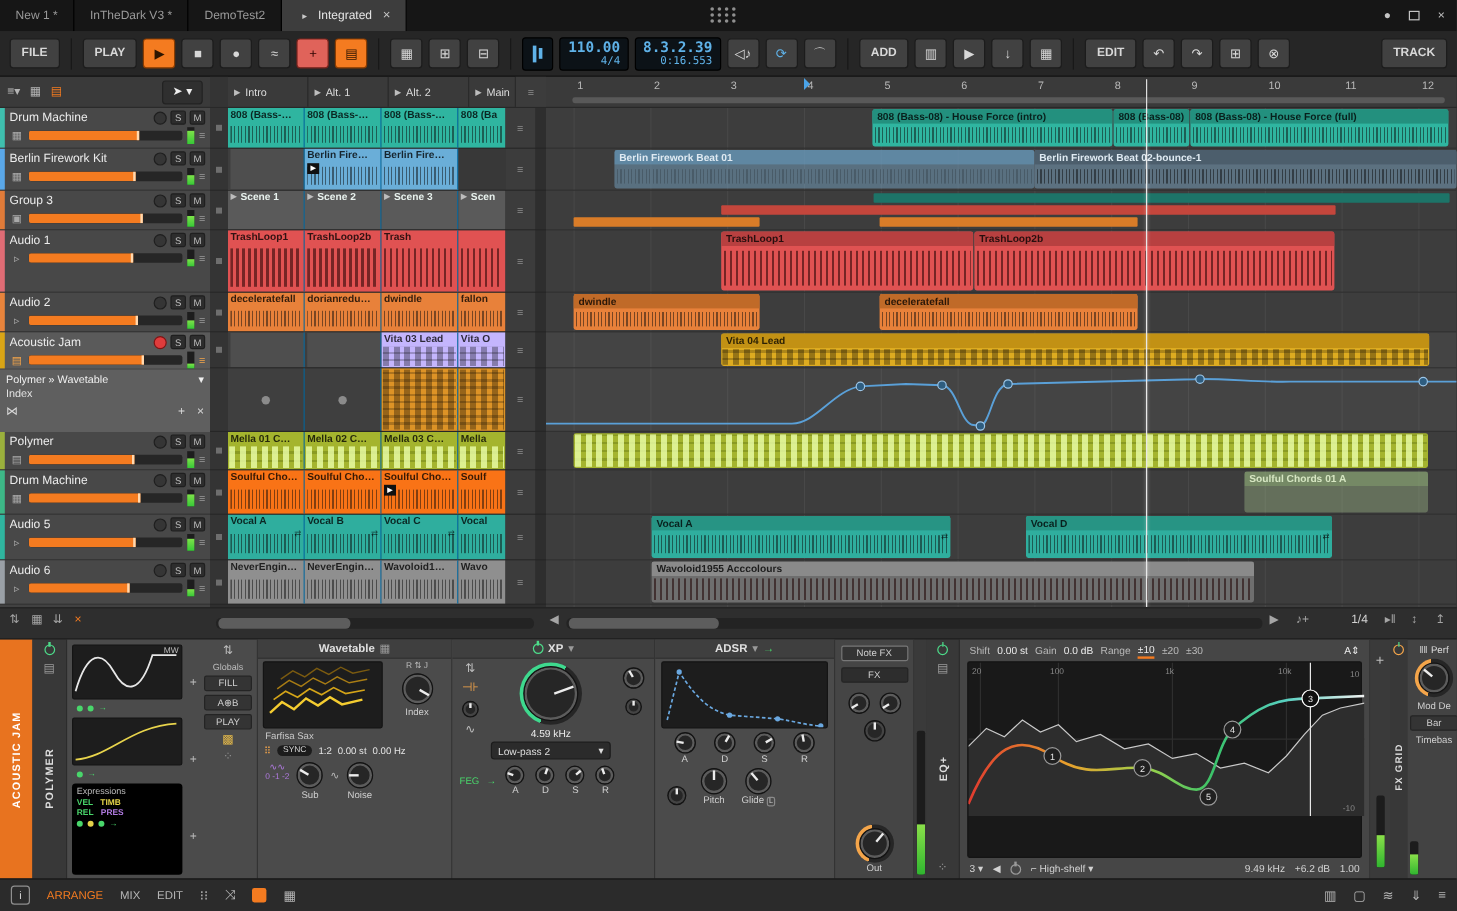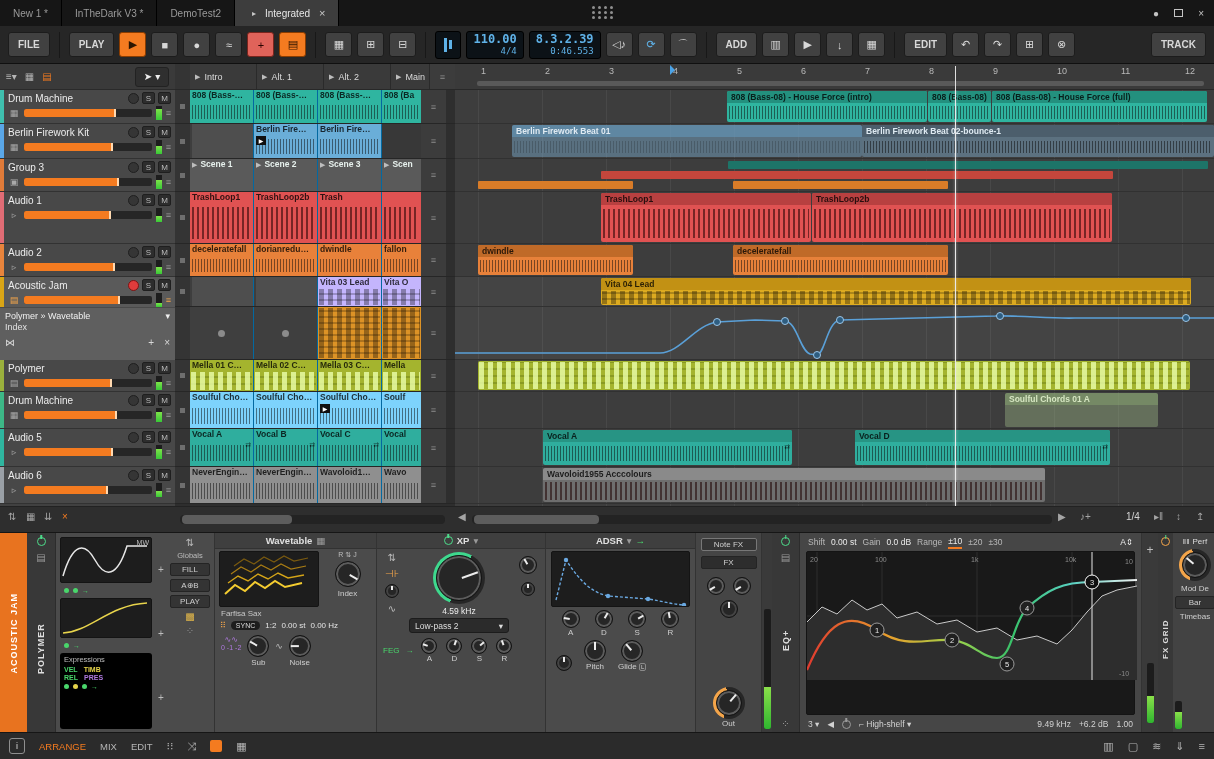--- a/index.html
+++ b/index.html
@@ -73,21 +73,21 @@
 .wv{position:absolute;left:2px;right:2px;top:18%;bottom:18%;background:repeating-linear-gradient(90deg,rgba(10,10,10,.5) 0 1px,transparent 1px 3px)}
 .wvb{position:absolute;left:2px;right:2px;top:10%;bottom:10%;background:repeating-linear-gradient(90deg,rgba(30,0,0,.55) 0 2px,transparent 2px 5px)}
 .pr{position:absolute;inset:1px;background:repeating-linear-gradient(90deg,rgba(0,0,0,.32) 0 5px,transparent 5px 9px),repeating-linear-gradient(0deg,transparent 0 4px,rgba(0,0,0,.22) 4px 6px)}
 .prg{position:absolute;inset:1px;background:repeating-linear-gradient(90deg,rgba(235,255,170,.8) 0 5px,transparent 5px 9px),repeating-linear-gradient(0deg,transparent 0 5px,rgba(60,80,0,.25) 5px 7px)}
 .dotc{background:#3f3f3f;display:flex;align-items:center;justify-content:center}
 .dotc i{width:7px;height:7px;border-radius:50%;background:#8b8b8b}
 .ovplay{position:absolute;left:2px;top:1px;width:10px;height:9px;background:#101010;color:#fff;font-size:6px;display:flex;align-items:center;justify-content:center}
 .cicon{position:absolute;right:2px;top:1px;font-size:7px;color:rgba(0,0,0,.65)}
 .c-teal{background:#2fb5a0}.c-blue{background:#6aaed8}.c-gray{background:#5a5a5a}
 .c-red{background:#e05252}.c-org{background:#e8813a}.c-yel{background:#c4b5fd}
-.c-oli{background:#a4b42e}.c-grn{background:#7dd3fc}.c-voc{background:#2fae9e}
+.c-oli{background:#a4b42e}.c-grn{background:#f97316}.c-voc{background:#2fae9e}
 .c-gy2{background:#8f8f8f}.c-amb{background:#dd9326}
 .c-empty{background:#4e4e4e;box-shadow:inset 2px 0 0 #3e3e3e}
 .c-dark{background:#383838}
 
 #ruler{position:absolute;left:455px;top:64px;width:759px;height:26px;background:#3a3a3a;border-bottom:1px solid #282828;overflow:hidden}
 .bnum{position:absolute;top:2px;font-size:9px;color:#b9b9b9}
 .zoombar{position:absolute;left:22px;right:10px;bottom:3px;height:5px;background:#777;opacity:.5;border-radius:2px}
 .marker{position:absolute;top:1px;width:0;height:0;border-left:5px solid #4aa3e8;border-top:5px solid transparent;border-bottom:5px solid transparent}
 #arr{position:absolute;left:455px;top:90px;width:759px;height:416px;background:#3d3d3d;background-image:linear-gradient(90deg,rgba(255,255,255,.055) 0 1px,transparent 1px);background-size:64px 100%;background-position:23px 0;overflow:hidden}
 .arow{position:relative;border-bottom:1px solid #313131}
@@ -200,21 +200,21 @@
   <div class="lcdmini">
       <i style="height:14px"></i>
       <i style="height:9px"></i>
     </div>
   <div class="lcd">
     <span class="big">110.00</span>
     <span class="sml">4/4</span>
   </div>
   <div class="lcd">
     <span class="big">8.3.2.39</span>
-    <span class="sml">0:46.553</span>
+    <span class="sml">0:16.553</span>
   </div>
   <div class="tbtn ibtn">◁♪</div>
   <div class="tbtn ibtn blue">⟳</div>
   <div class="tbtn ibtn">⌒</div>
   <div class="tsep"></div>
   <div class="tbtn">ADD</div>
   <div class="tbtn ibtn">▥</div>
   <div class="tbtn ibtn">▶</div>
   <div class="tbtn ibtn">↓</div>
   <div class="tbtn ibtn">▦</div>
@@ -939,21 +939,21 @@
 
   <div class="arow" style="height:32px">
     <div class="ac" style="left:23px;width:712px;background:#a4b42e">
         <div class="acb">
           <div class="prg"></div>
         </div>
       </div>
   </div>
 
   <div class="arow" style="height:37px">
-    <div class="ac" style="left:550px;width:153px;background:rgba(175,205,150,.35)">
+    <div class="ac" style="left:582px;width:153px;background:rgba(175,205,150,.35)">
         <div class="acl light" style="background:rgba(150,185,120,.35);color:#d6e6c2">Soulful Chords 01 A</div>
         <div class="acb"></div>
       </div>
   </div>
 
   <div class="arow" style="height:38px">
     <div class="ac" style="left:88px;width:249px;background:#2fae9e">
         <div class="acl" style="background:#279484">Vocal A</div>
         <div class="acb">
           <div class="wv"></div>

